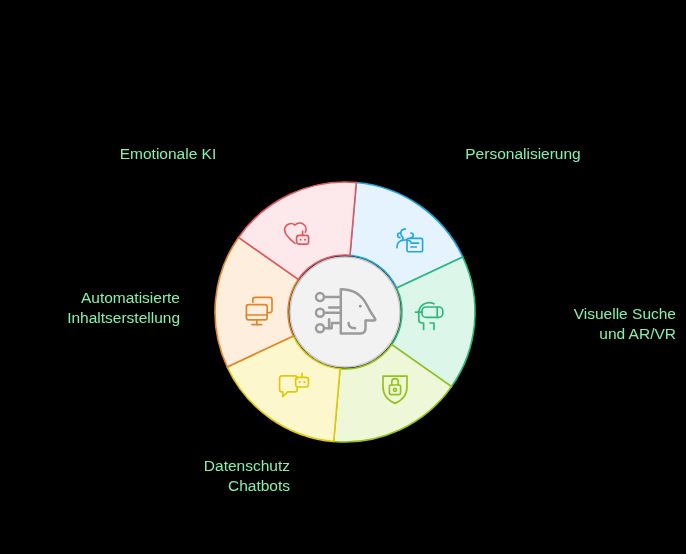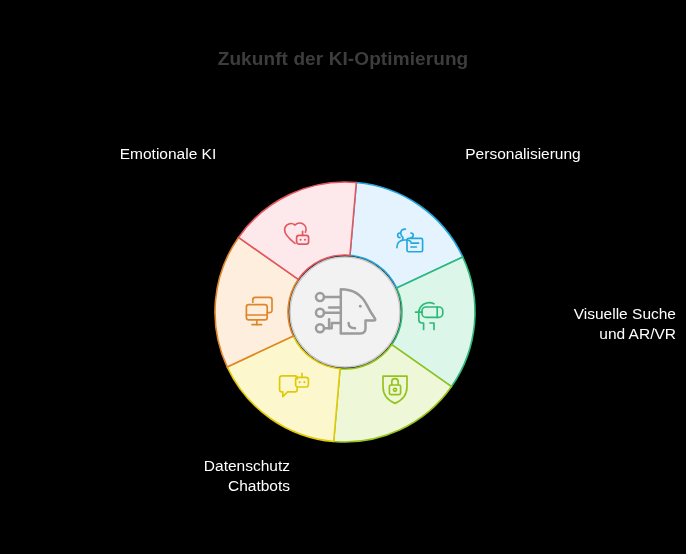--- a/index.html
+++ b/index.html
@@ -42,37 +42,36 @@
     left: 215px;
     top: 182px;
     width: 260px;
     height: 260px;
     overflow: visible;
   }
   .seg-label {
     position: absolute;
     font-size: 15.5px;
     font-weight: 400;
-    color: #ffffff;
+    color: #86efac;
     line-height: 1.32;
     white-space: pre-line;
   }
   .lbl-emotional    { left: 60px;  top: 144px; width: 216px; text-align: center; }
   .lbl-personal     { left: 408px; top: 144px; width: 230px; text-align: center; }
   .lbl-visual       { left: 498px; top: 304px; width: 178px; text-align: right; }
   .lbl-privacy      { left: 428px; top: 456px; width: 190px; text-align: left; }
   .lbl-chatbots     { left: 48px;  top: 456px; width: 242px; text-align: right; }
   .lbl-automated    { left: 10px;  top: 288px; width: 170px; text-align: right; }
 </style>
 </head>
 <body>
 
 <div id="canvas">
 
-  <div class="page-title">Zukunft der KI-Optimierung</div>
 
   <div class="wheel-wrap">
 
     <svg class="wheel-svg" viewBox="-130 -130 260 260">
 
       <g>
         <path d="M 0.0 -57.0 A 57 57 0 0 1 49.36 -28.5 L 112.58 -65.0 A 130 130 0 0 0 0.0 -130.0 Z" transform="rotate(5)" fill="#e4f3fd" stroke="#22a7de" stroke-width="1.6" stroke-linejoin="round"></path>
         <g transform="translate(62,-72) scale(0.78)" fill="none" stroke="#22a7de" stroke-width="2.1" stroke-linecap="round" stroke-linejoin="round">
           <path d="M -2 -14 q -6 0 -6 5 q 0 4 3 6 l -1 3"></path>
           <path d="M -9 -9 q -3 0 -3 3 q 0 3 3 3"></path>
@@ -162,15 +161,17 @@
 
     <div class="seg-label lbl-personal">Personalisierung</div>
 
     <div class="seg-label lbl-visual">Visuelle Suche
 und AR/VR</div>
 
 
     <div class="seg-label lbl-chatbots">Datenschutz
 Chatbots</div>
 
+    <div class="seg-label lbl-automated">Automatisierte
+Inhaltserstellung</div>
 
   </div>
 </div>
 
 </body></html>

